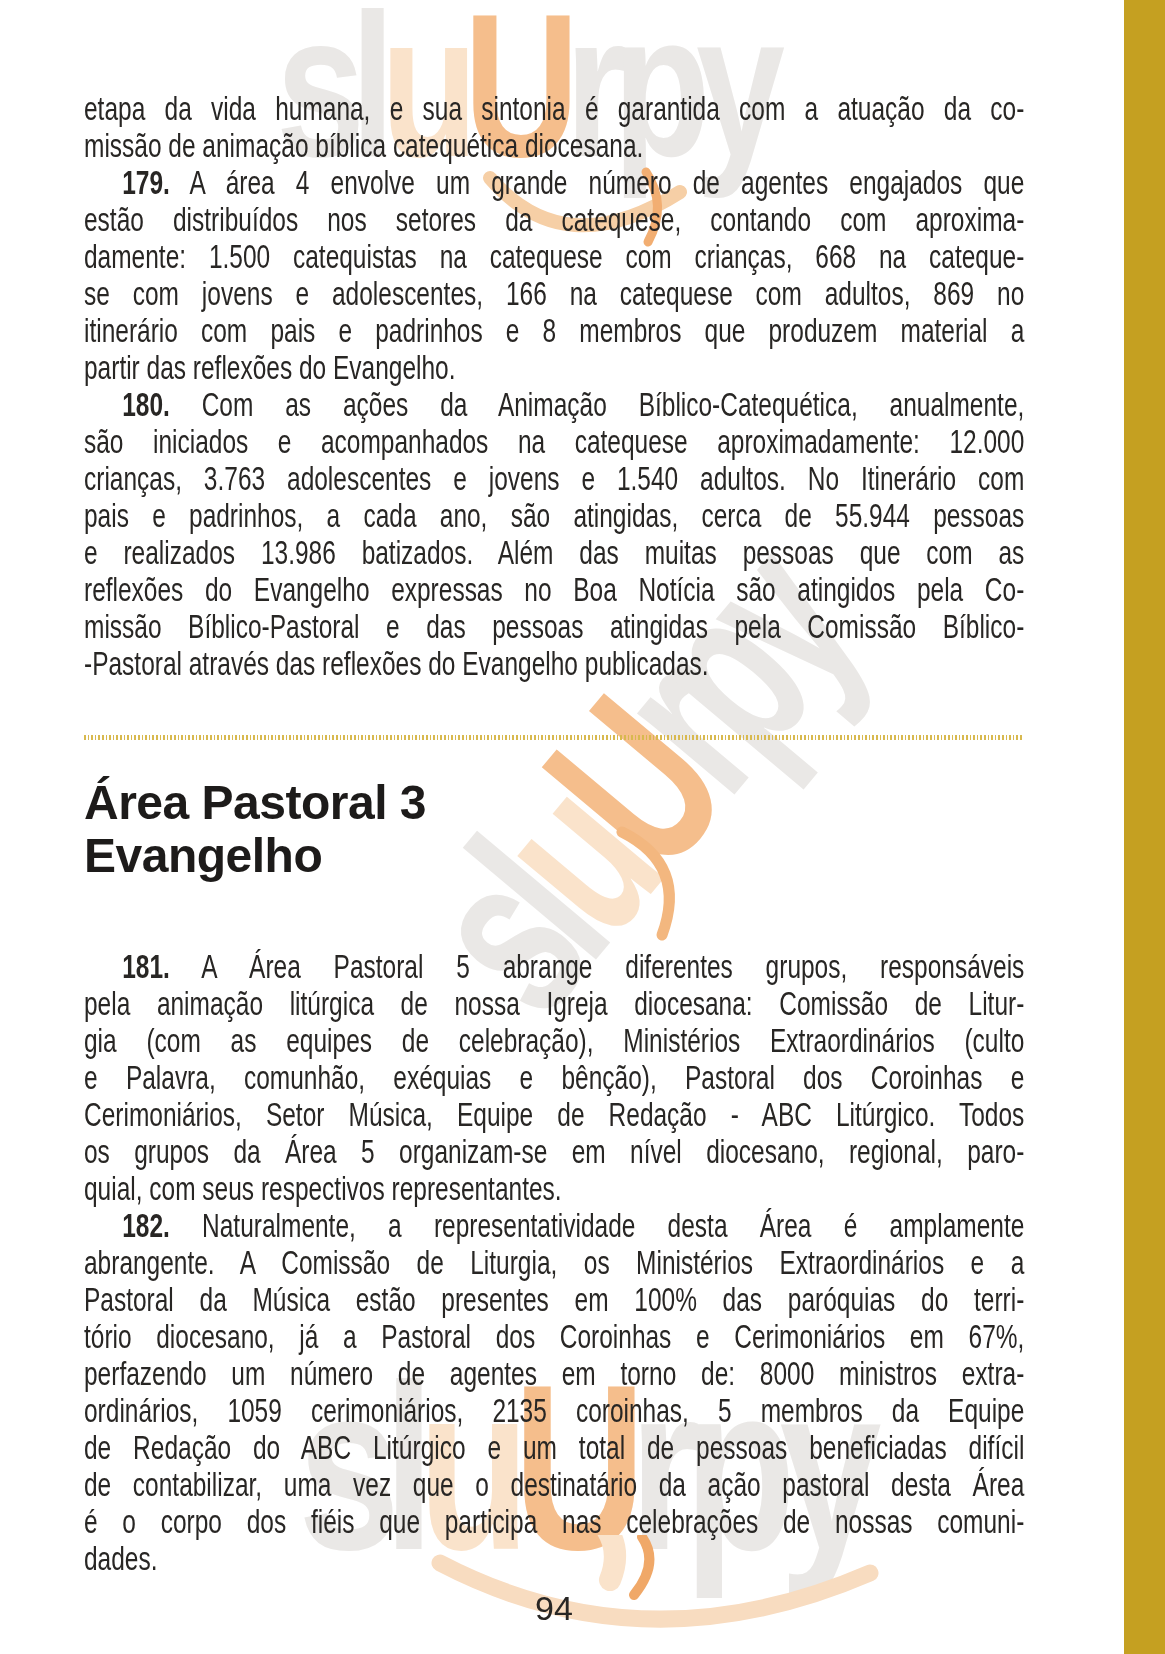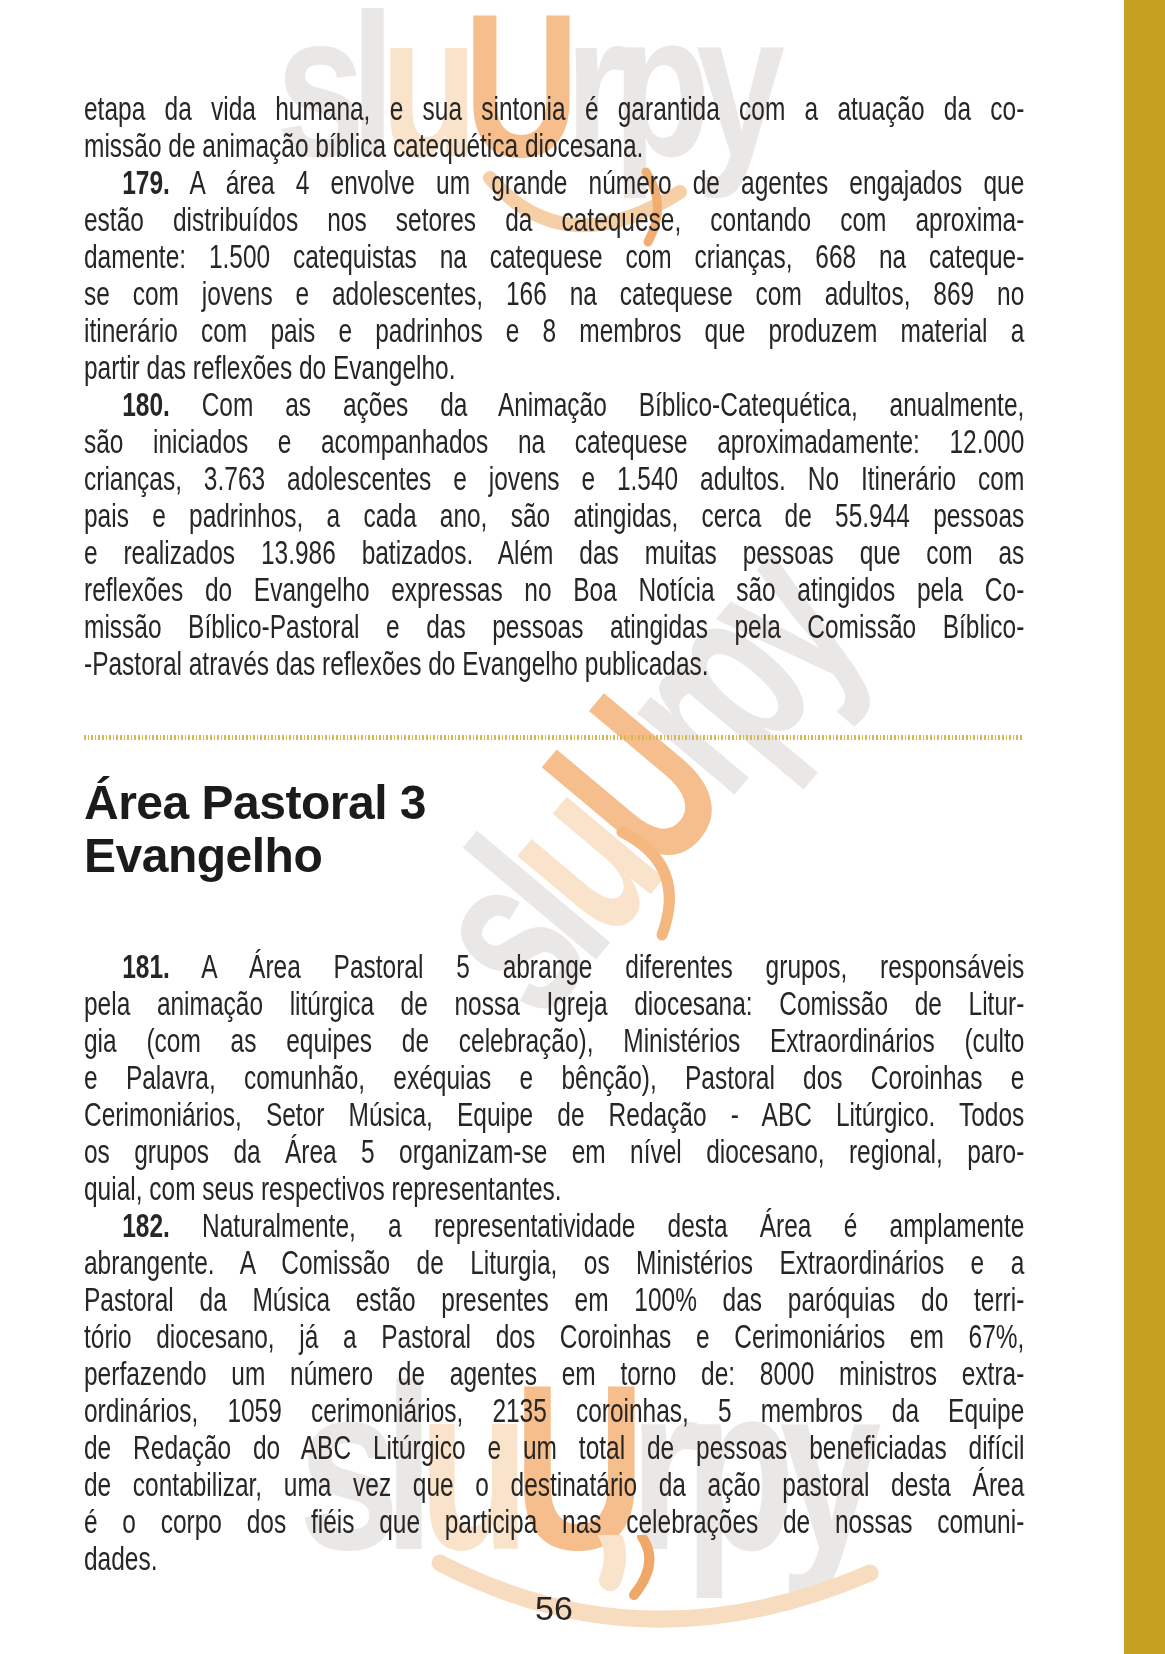--- a/index.html
+++ b/index.html
@@ -128,15 +128,15 @@
           <div class="bline">tório diocesano, já a Pastoral dos Coroinhas e Cerimoniários em 67%,</div>
           <div class="bline">perfazendo um número de agentes em torno de: 8000 ministros extra-</div>
           <div class="bline">ordinários, 1059 cerimoniários, 2135 coroinhas, 5 membros da Equipe</div>
           <div class="bline">de Redação do ABC Litúrgico e um total de pessoas beneficiadas difícil</div>
           <div class="bline">de contabilizar, uma vez que o destinatário da ação pastoral desta Área</div>
           <div class="bline">é o corpo dos fiéis que participa nas celebrações de nossas comuni-</div>
           <div class="bline lastline">dades.</div>
         </div>
       </div>
 
-    <div class="pagenum" style="color: rgb(40, 38, 36);">56</div>
+    <div class="pagenum" style="color: rgb(40, 38, 36);">94</div>
   </div>
 </div>
 
 </body></html>

